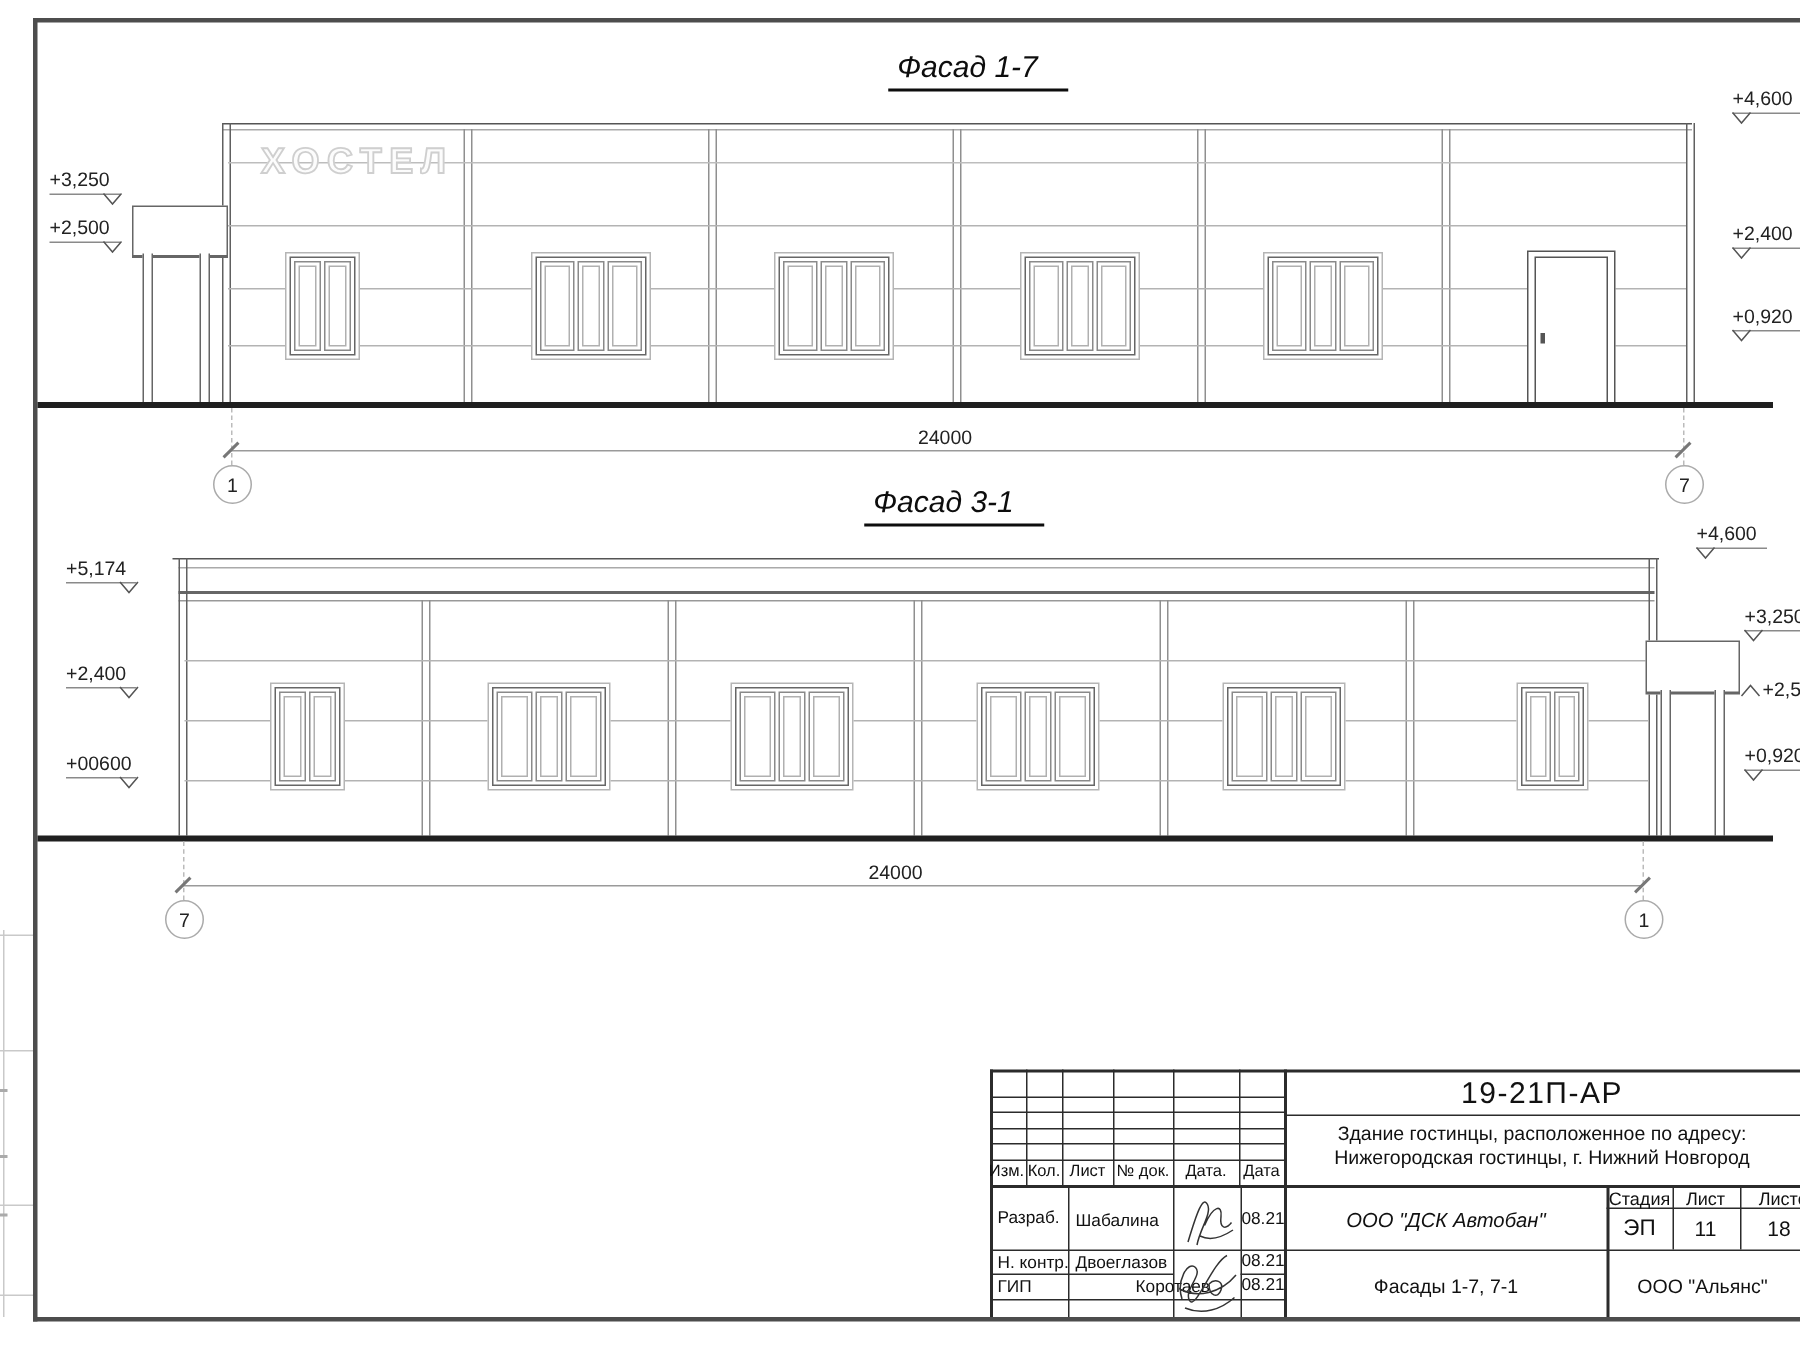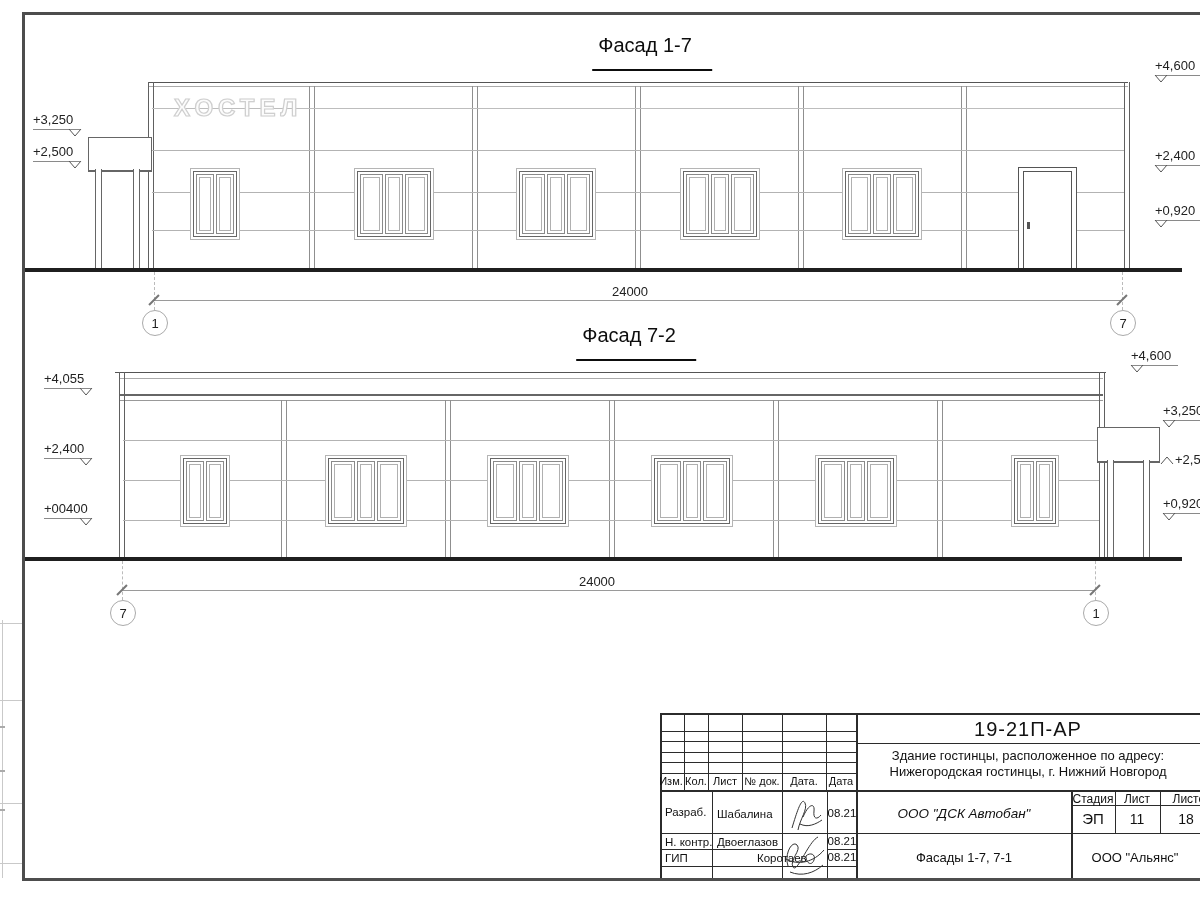--- a/index.html
+++ b/index.html
@@ -5,22 +5,22 @@
   html,body{margin:0;padding:0;}
   body{width:1200px;height:900px;position:relative;overflow:hidden;background:#fff;
        font-family:"Liberation Sans","DejaVu Sans",sans-serif;color:#1a1a1a;}
   .abs{position:absolute;}
   .hl{position:absolute;height:1px;background:#999;}
   .dblv{position:absolute;width:4px;border-left:1px solid #8f8f8f;border-right:1px solid #8f8f8f;}
   .edge{border-color:#606060;}
   .ground{position:absolute;height:4px;background:#1f1f1f;}
   .frame{position:absolute;background:#4d4d4d;}
   
-  .ftitle{position:absolute;font-size:20px;color:#0d0d0d;
-          border-bottom:2px solid #0d0d0d;padding:0 20px 12px 6px;transform:translateX(-50%);white-space:nowrap;}
+  .ftitle{position:absolute;font-size:20px;font-style:italic;color:#0d0d0d;
+          border-bottom:2px solid #0d0d0d;padding:0 20px 2px 6px;transform:translateX(-50%);white-space:nowrap;}
   
   .sign{position:absolute;font-size:24px;font-weight:bold;letter-spacing:5px;color:#fcfcfc;
         -webkit-text-stroke:1.2px #cfcfcf;text-shadow:0 0 1px #e0e0e0;}
   
   .win{position:absolute;background:#fff;border:1px solid #b5b5b5;}
   .wf{position:absolute;inset:2px;border:1px solid #666;display:flex;padding:2px;gap:2px;background:#fff;}
   .pane{flex:1;border:1px solid #8a8a8a;position:relative;background:#fff;}
   .pane.mid{flex:0 0 24%;}
   .sash{position:absolute;inset:2px;border:1px solid #b0b0b0;display:block;}
   
@@ -195,21 +195,21 @@
 
 <div class="axd" style="left:154px;top:272px;height:38px"></div>
 <div class="axd" style="left:1122px;top:272px;height:38px"></div>
 <div class="dim" style="left:154px;top:300px;width:968px"></div>
 <div class="tick" style="left:147px;top:299px"></div>
 <div class="tick" style="left:1115px;top:299px"></div>
 <div class="dimtext" style="left:630px;top:284px">24000</div>
 <div class="axis" style="left:142px;top:310px">1</div>
 <div class="axis" style="left:1110px;top:310px">7</div>
 
-<div class="ftitle" style="left:636px;top:324px">Фасад 7-2</div>
+<div class="ftitle" style="left:636px;top:324px">Фасад 3-1</div>
 
 <div class="hl" style="left:115px;top:372px;width:991px;background:#555"></div>
 <div class="hl" style="left:119px;top:378px;width:984px;background:#aaa"></div>
 <div class="hl" style="left:119px;top:394px;width:984px;background:#666;height:2px"></div>
 <div class="hl" style="left:119px;top:400px;width:984px;background:#999"></div>
 <div class="dblv edge" style="left:119px;top:372px;height:185px"></div>
 <div class="dblv edge" style="left:1099px;top:372px;height:185px"></div>
 <div class="dblv" style="left:281px;top:400px;height:157px"></div>
 <div class="dblv" style="left:445px;top:400px;height:157px"></div>
 <div class="dblv" style="left:609px;top:400px;height:157px"></div>
@@ -292,35 +292,35 @@
     </div>
 </div>
 
 <div class="canopy" style="left:1097px;top:427px;width:61px;height:33px"></div>
 <div class="post" style="left:1107px;top:460px;height:97px"></div>
 <div class="post" style="left:1143px;top:460px;height:97px"></div>
 
 <div class="ground" style="left:25px;top:557px;width:1157px"></div>
 
 <div class="elev ar" style="left:44px;top:371px">
-  <div>+4,055</div>
+  <div>+5,174</div>
     <div class="ln"></div>
   <svg width="14" height="9">
       <polyline points="1,1 7,8 13,1" stroke="#555" fill="none"></polyline>
     </svg>
 </div>
 <div class="elev ar" style="left:44px;top:441px">
   <div>+2,400</div>
     <div class="ln"></div>
   <svg width="14" height="9">
       <polyline points="1,1 7,8 13,1" stroke="#555" fill="none"></polyline>
     </svg>
 </div>
 <div class="elev ar" style="left:44px;top:501px">
-  <div>+00400</div>
+  <div>+00600</div>
     <div class="ln"></div>
   <svg width="14" height="9">
       <polyline points="1,1 7,8 13,1" stroke="#555" fill="none"></polyline>
     </svg>
 </div>
 <div class="elev al" style="left:1131px;top:348px">
   <div>+4,600</div>
     <div class="ln"></div>
   <svg width="14" height="9">
       <polyline points="1,1 7,8 13,1" stroke="#555" fill="none"></polyline>

